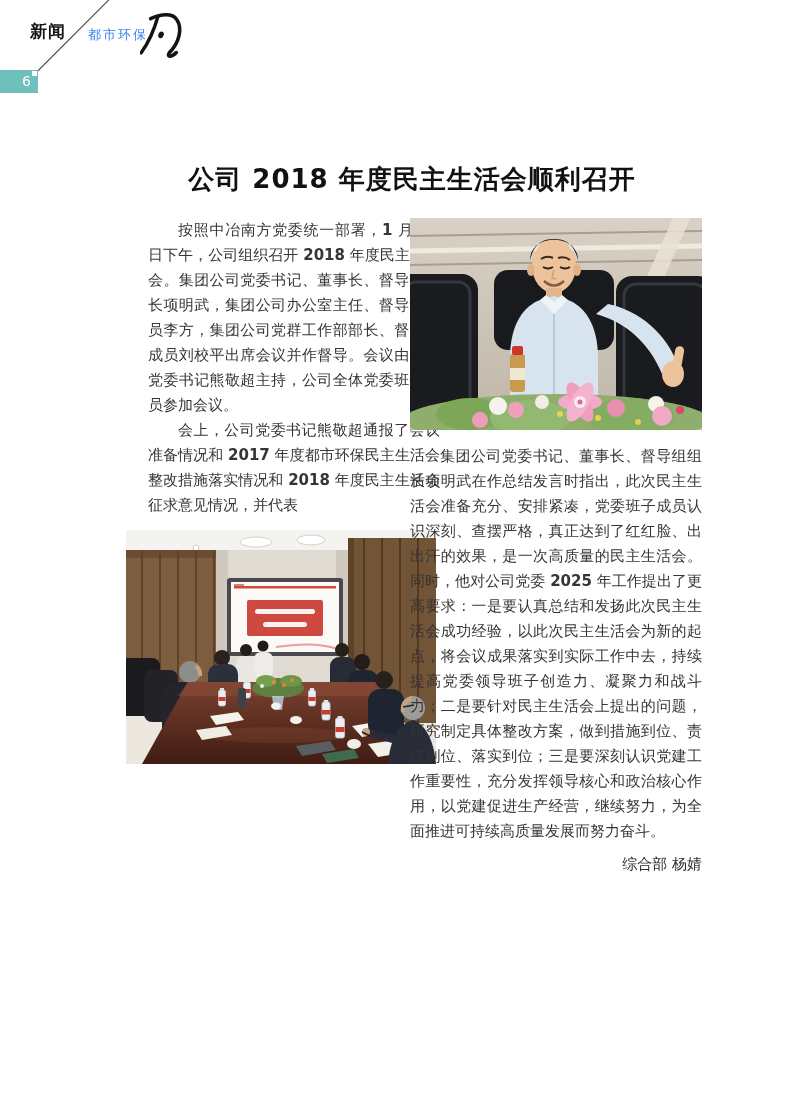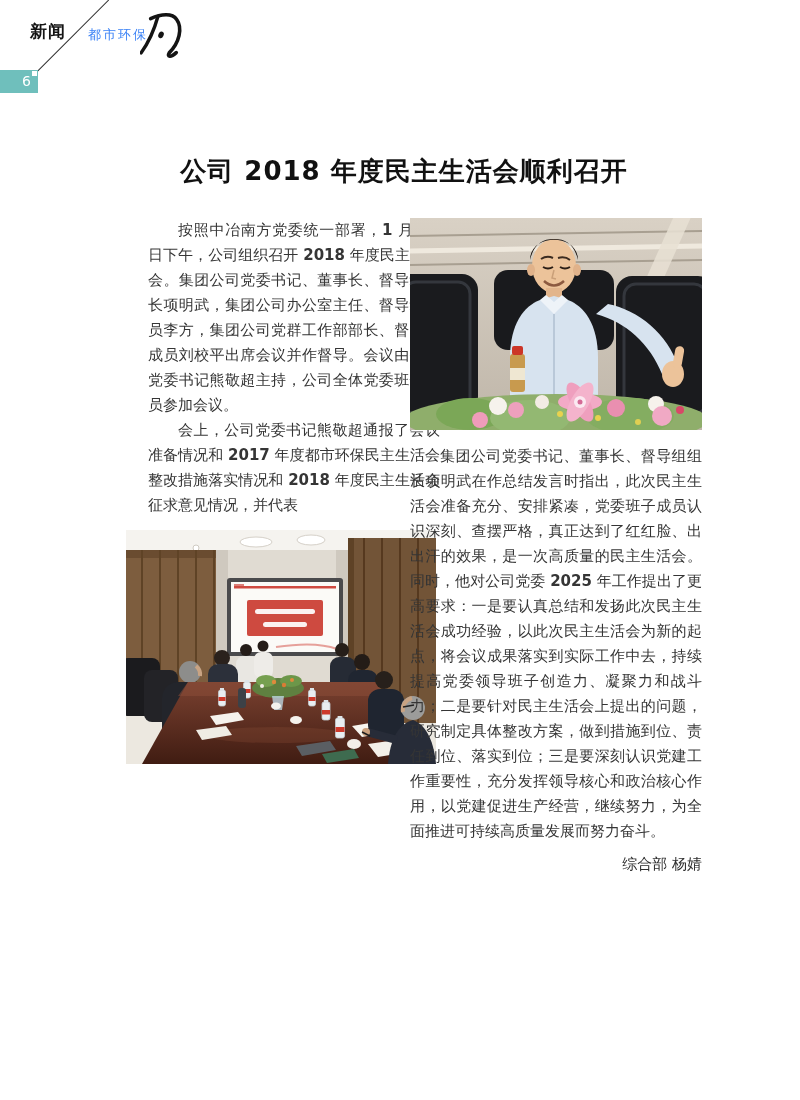--- a/index.html
+++ b/index.html
@@ -22,21 +22,21 @@
   }
   .brand-logo{position:absolute;left:140px;top:10px;width:44px;height:50px;}
   .page-badge{
     position:absolute;left:0;top:70px;width:38px;height:23px;background:#6fbfbc;
     color:#fff;font-family:"DejaVu Sans", sans-serif;font-size:14px;line-height:23px;
     text-align:right;padding-right:7px;box-sizing:border-box;
   }
   .badge-notch{position:absolute;right:1px;top:1px;width:5px;height:5px;background:#fff;}
   
   .article-title{
-    position:absolute;left:100px;top:150px;width:600px;margin:4px;text-align:center;
+    position:absolute;left:100px;top:150px;width:600px;margin:12px;text-align:center;
     font-family:"DejaVu Sans", sans-serif;font-weight:bold;font-size:26px;color:#111;letter-spacing:1px;
   }
   .col{
     position:absolute;top:218px;width:292px;
     font-size:15px;line-height:25px;text-align:justify;text-justify:inter-character;color:#353535;
   }
   .col-left{left:108px;margin-left:40px;}
   .col-right{left:410px;}
   .col p{margin:0;text-indent:2em;}
   .col p.no-indent{text-indent:0;}

